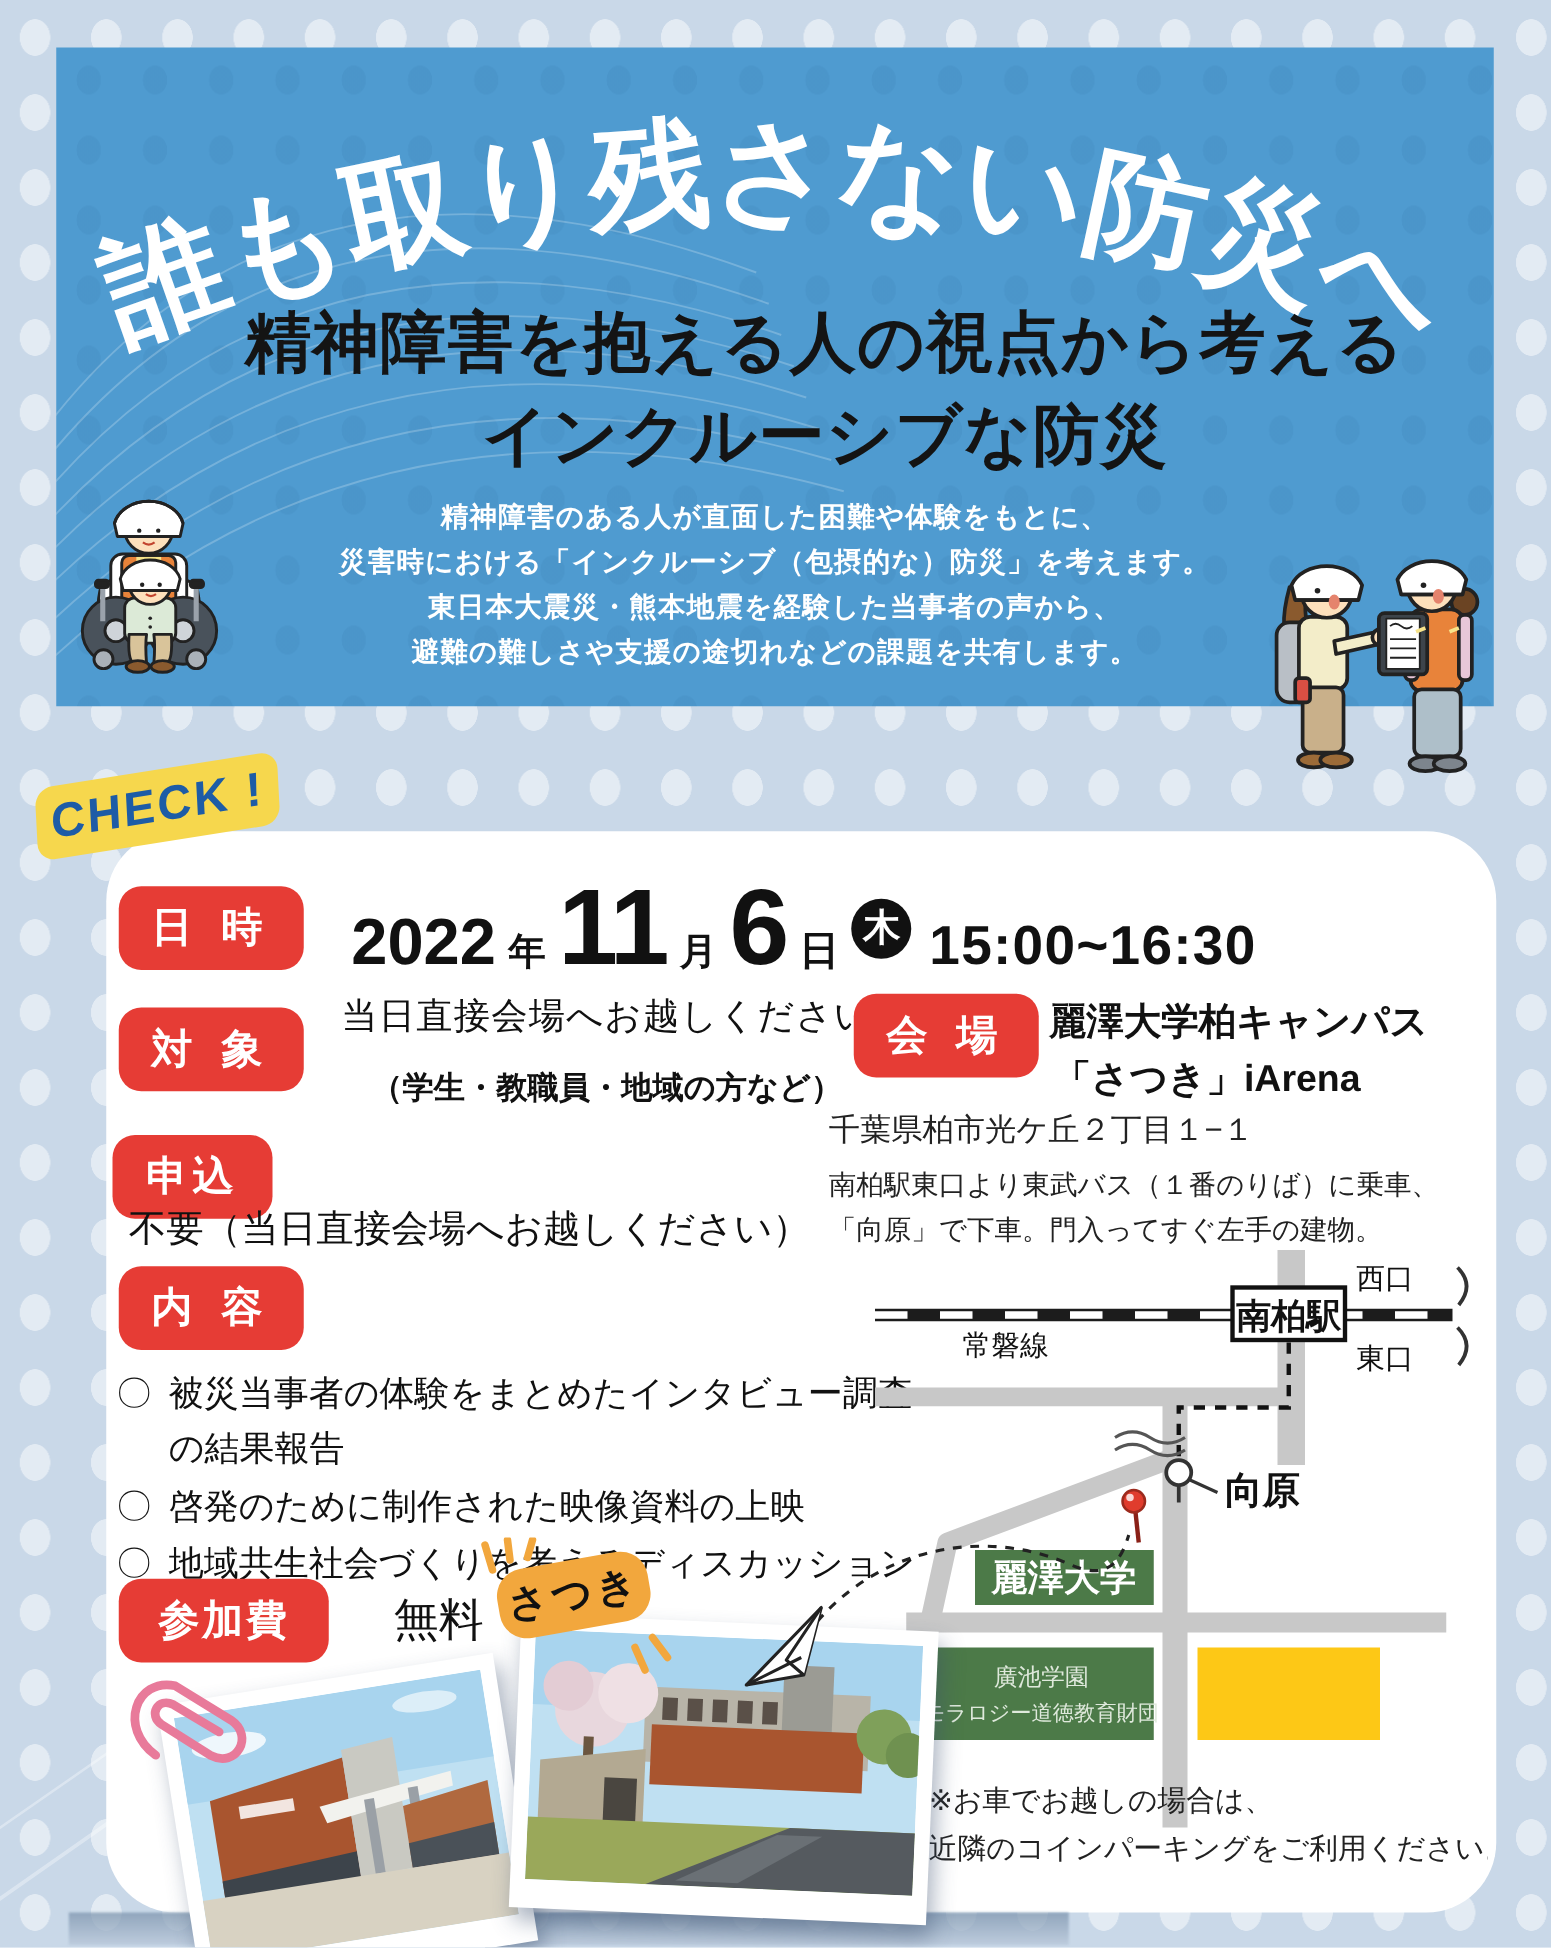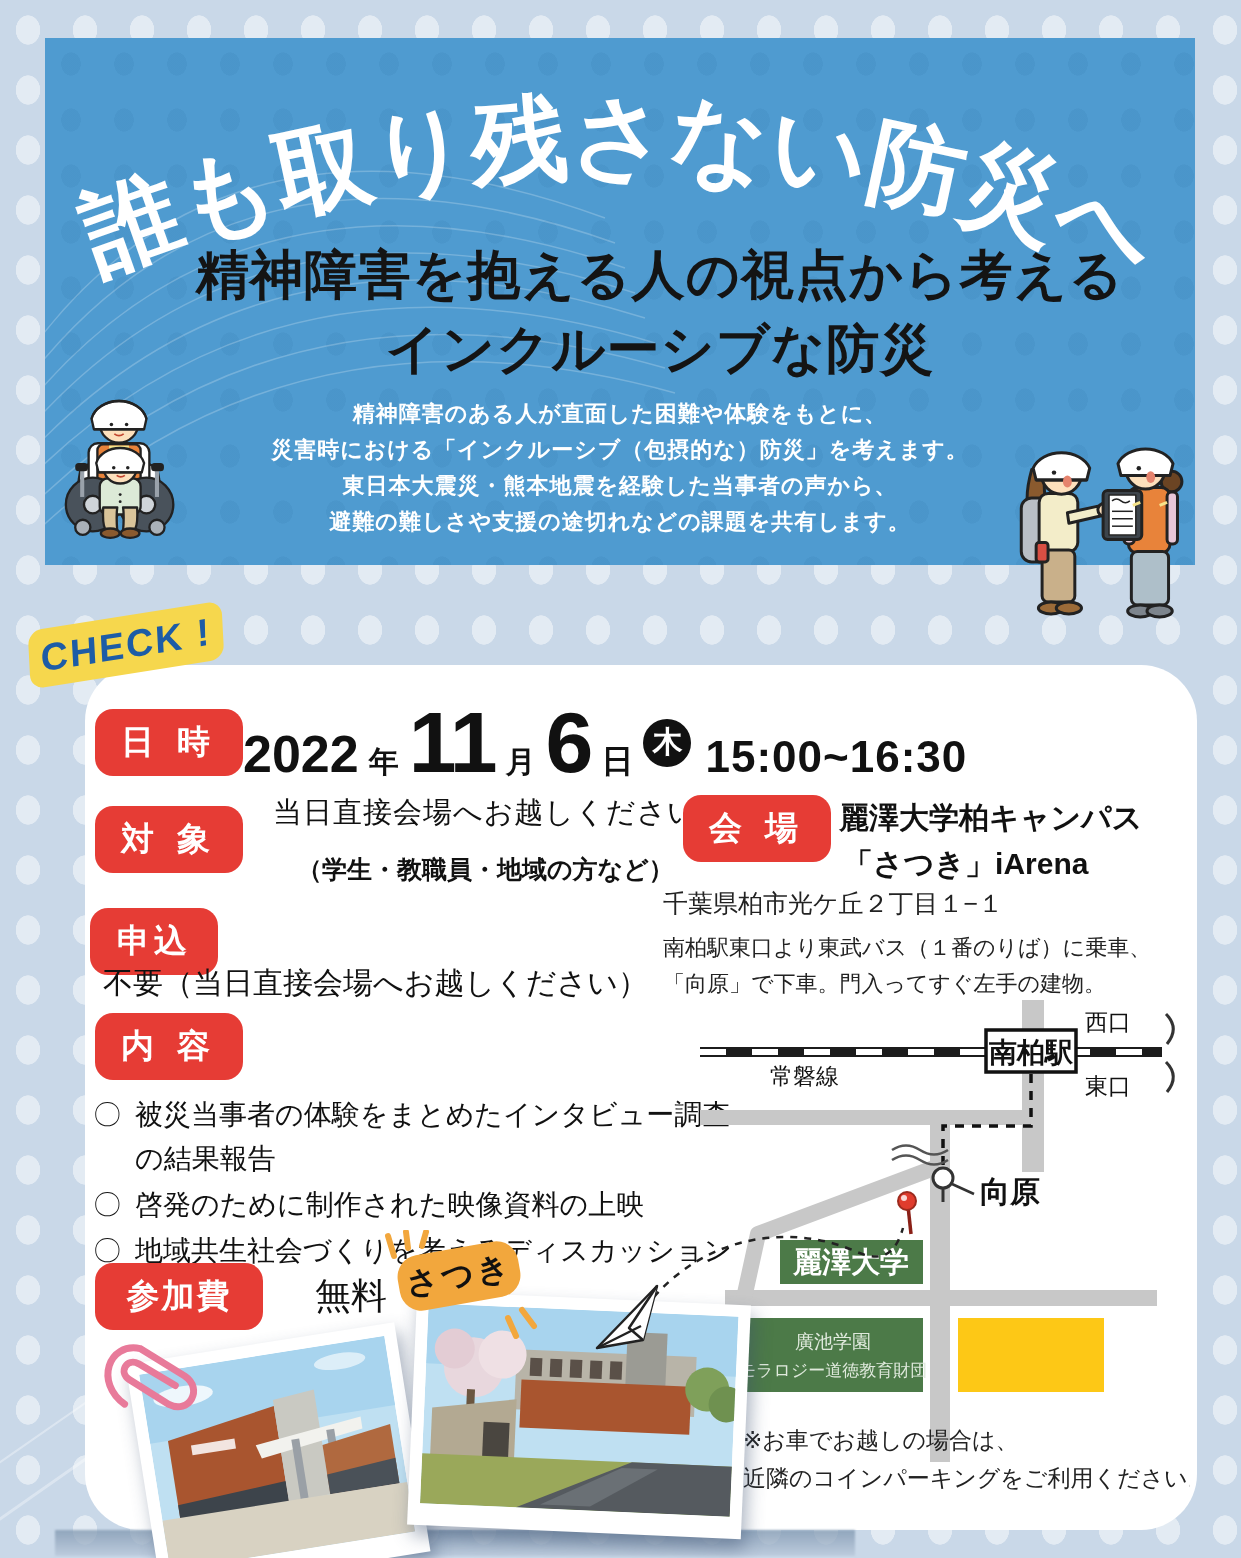--- a/index.html
+++ b/index.html
@@ -33,21 +33,21 @@
     color:#1d5ca6;font-weight:bold;font-size:38px;letter-spacing:2px;
   }
   
   .card{position:absolute;left:85px;top:665px;width:1112px;height:865px;background:#ffffff;
     border-radius:56px;z-index:2;}
   .pill{background:#e63c35;color:#fff;font-weight:bold;font-size:33px;letter-spacing:7px;
     padding:11px 0;width:148px;text-align:center;border-radius:18px;flex:0 0 auto;}
   .pill.small{width:128px;letter-spacing:4px;}
   .pill.wide{width:168px;letter-spacing:2px;}
   .row{position:absolute;display:flex;align-items:center;}
-  .row-schedule{left:10px;top:28px;}
+  .row-schedule{left:10px;top:28px;gap:38px;}
   .date-line{display:flex;align-items:baseline;color:#111;font-weight:bold;white-space:nowrap;}
   .d-year{font-size:52px;}
   .d-unit{font-size:30px;margin:0 10px;}
   .d-big{font-size:86px;letter-spacing:-2px;}
   .d-day-unit{font-size:32px;margin:0 8px 0 10px;}
   .weekday-circle{align-self:center;width:48px;height:48px;border-radius:50%;background:#111;color:#fff;
     font-size:30px;font-weight:bold;display:flex;align-items:center;justify-content:center;margin:0 14px 0 2px;}
   .d-time{font-size:44px;letter-spacing:1px;}
   .row-audience{left:10px;top:128px;gap:30px;}
   .audience-text{text-align:center;color:#111;}

